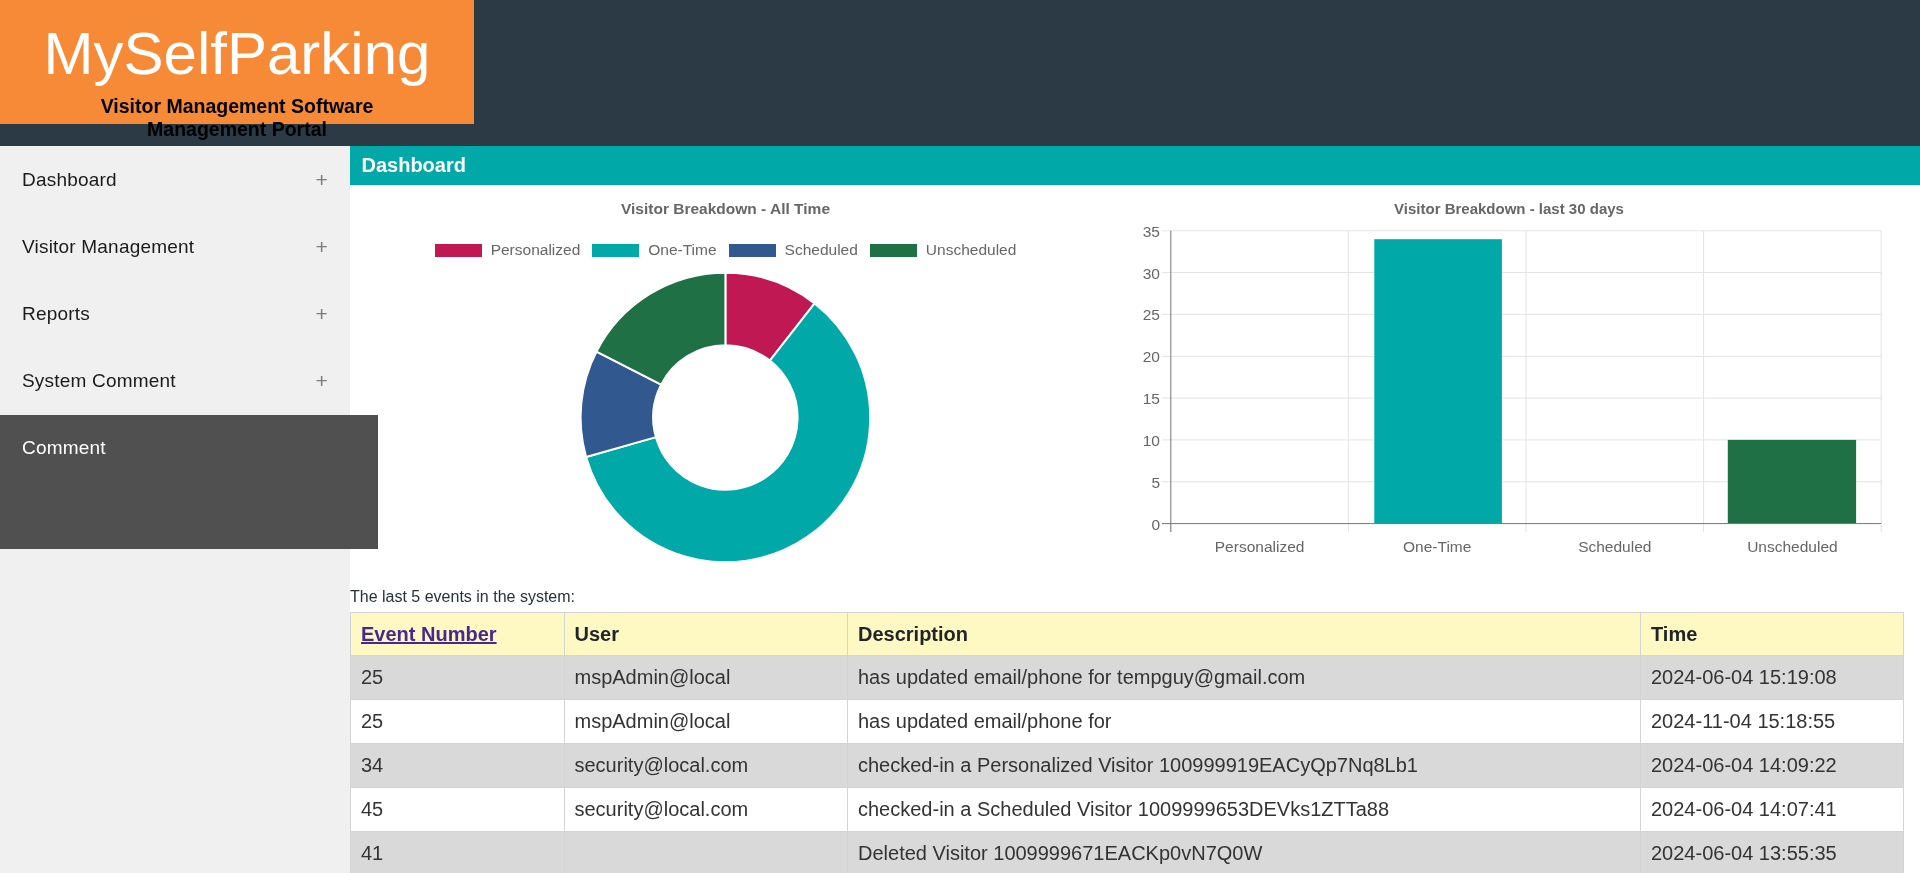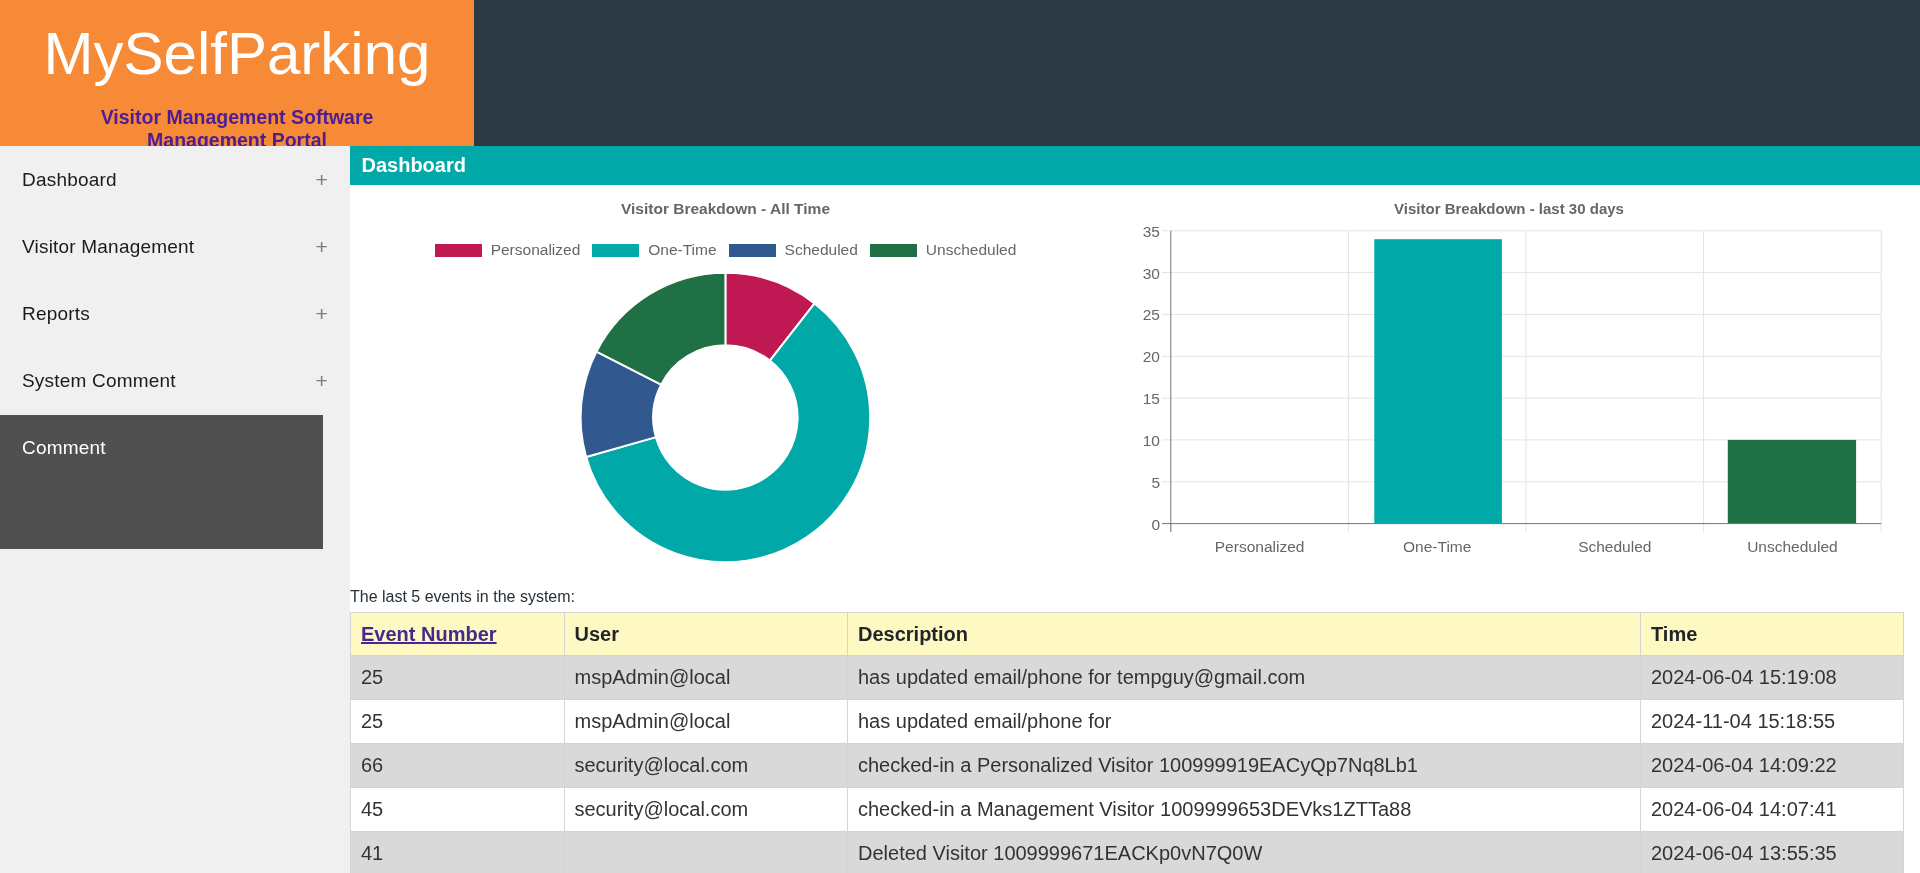--- a/index.html
+++ b/index.html
@@ -2,30 +2,30 @@
 <html><head>
 <meta charset="utf-8">
 <style>
 * { margin:0; padding:0; box-sizing:border-box; }
 html,body { width:1920px; height:873px; overflow:hidden; background:#fff;
   font-family:"Liberation Sans", sans-serif; }
 .abs { position:absolute; }
 
 
 #header { position:absolute; left:0; top:0; width:1920px; height:146px; background:#2b3a45; }
-#brand { position:absolute; left:0; top:0; width:474px; height:146px; background:#f68a36; text-align:center; }
+#brand { position:absolute; left:0; top:0; width:474px; height:124px; background:#f68a36; text-align:center; }
 #brand h1 { color:#fff; font-size:60px; font-weight:normal; letter-spacing:0px; margin-top:19px; }
-#brand .sub { color:#4c1d95; font-size:19.5px; font-weight:bold; line-height:23px; margin-top:18px; }
+#brand .sub { color:#000000; font-size:19.5px; font-weight:bold; line-height:23px; margin-top:7px; }
 
 
 #sidebar { position:absolute; left:0; top:146px; width:350px; height:727px; background:#f0f0f0; }
 .mitem { position:relative; height:67.17px; display:flex; align-items:center; color:#1b1b1b; font-size:19px; letter-spacing:0.2px; }
 .mitem .lbl { margin-left:22px; }
 .mitem .plus { position:absolute; right:22px; color:#7d7d7d; font-size:21px; }
-#darkblock { position:absolute; left:0; top:268.7px; width:323px; height:134.3px; background:#505050; }
+#darkblock { position:absolute; left:0; top:268.7px; width:378px; height:134.3px; background:#505050; }
 .mitem.dark { color:#fff; }
 
 
 #tealbar { position:absolute; left:350px; top:146px; width:1570px; height:39px; background:#00a8a7;
   display:flex; align-items:center; }
 #tealbar span { color:#fff; font-weight:bold; font-size:20px; margin-left:11.5px; }
 
 
 #dtitle { position:absolute; left:350px; top:200px; width:751px; text-align:center;
   color:#666; font-size:15.5px; font-weight:bold; }
@@ -189,29 +189,29 @@
         <td>has updated email/phone for tempguy@gmail.com</td>
         <td>2024-06-04 15:19:08</td>
       </tr>
   <tr>
         <td>25</td>
         <td>mspAdmin@local</td>
         <td>has updated email/phone for</td>
         <td>2024-11-04 15:18:55</td>
       </tr>
   <tr class="g">
-        <td>66</td>
+        <td>34</td>
         <td>security@local.com</td>
         <td>checked-in a Personalized Visitor 100999919EACyQp7Nq8Lb1</td>
         <td>2024-06-04 14:09:22</td>
       </tr>
   <tr>
         <td>45</td>
         <td>security@local.com</td>
-        <td>checked-in a Management Visitor 1009999653DEVks1ZTTa88</td>
+        <td>checked-in a Scheduled Visitor 1009999653DEVks1ZTTa88</td>
         <td>2024-06-04 14:07:41</td>
       </tr>
   <tr class="g">
         <td>41</td>
         <td></td>
         <td>Deleted Visitor 1009999671EACKp0vN7Q0W</td>
         <td>2024-06-04 13:55:35</td>
       </tr>
 </tbody>
   </table>

